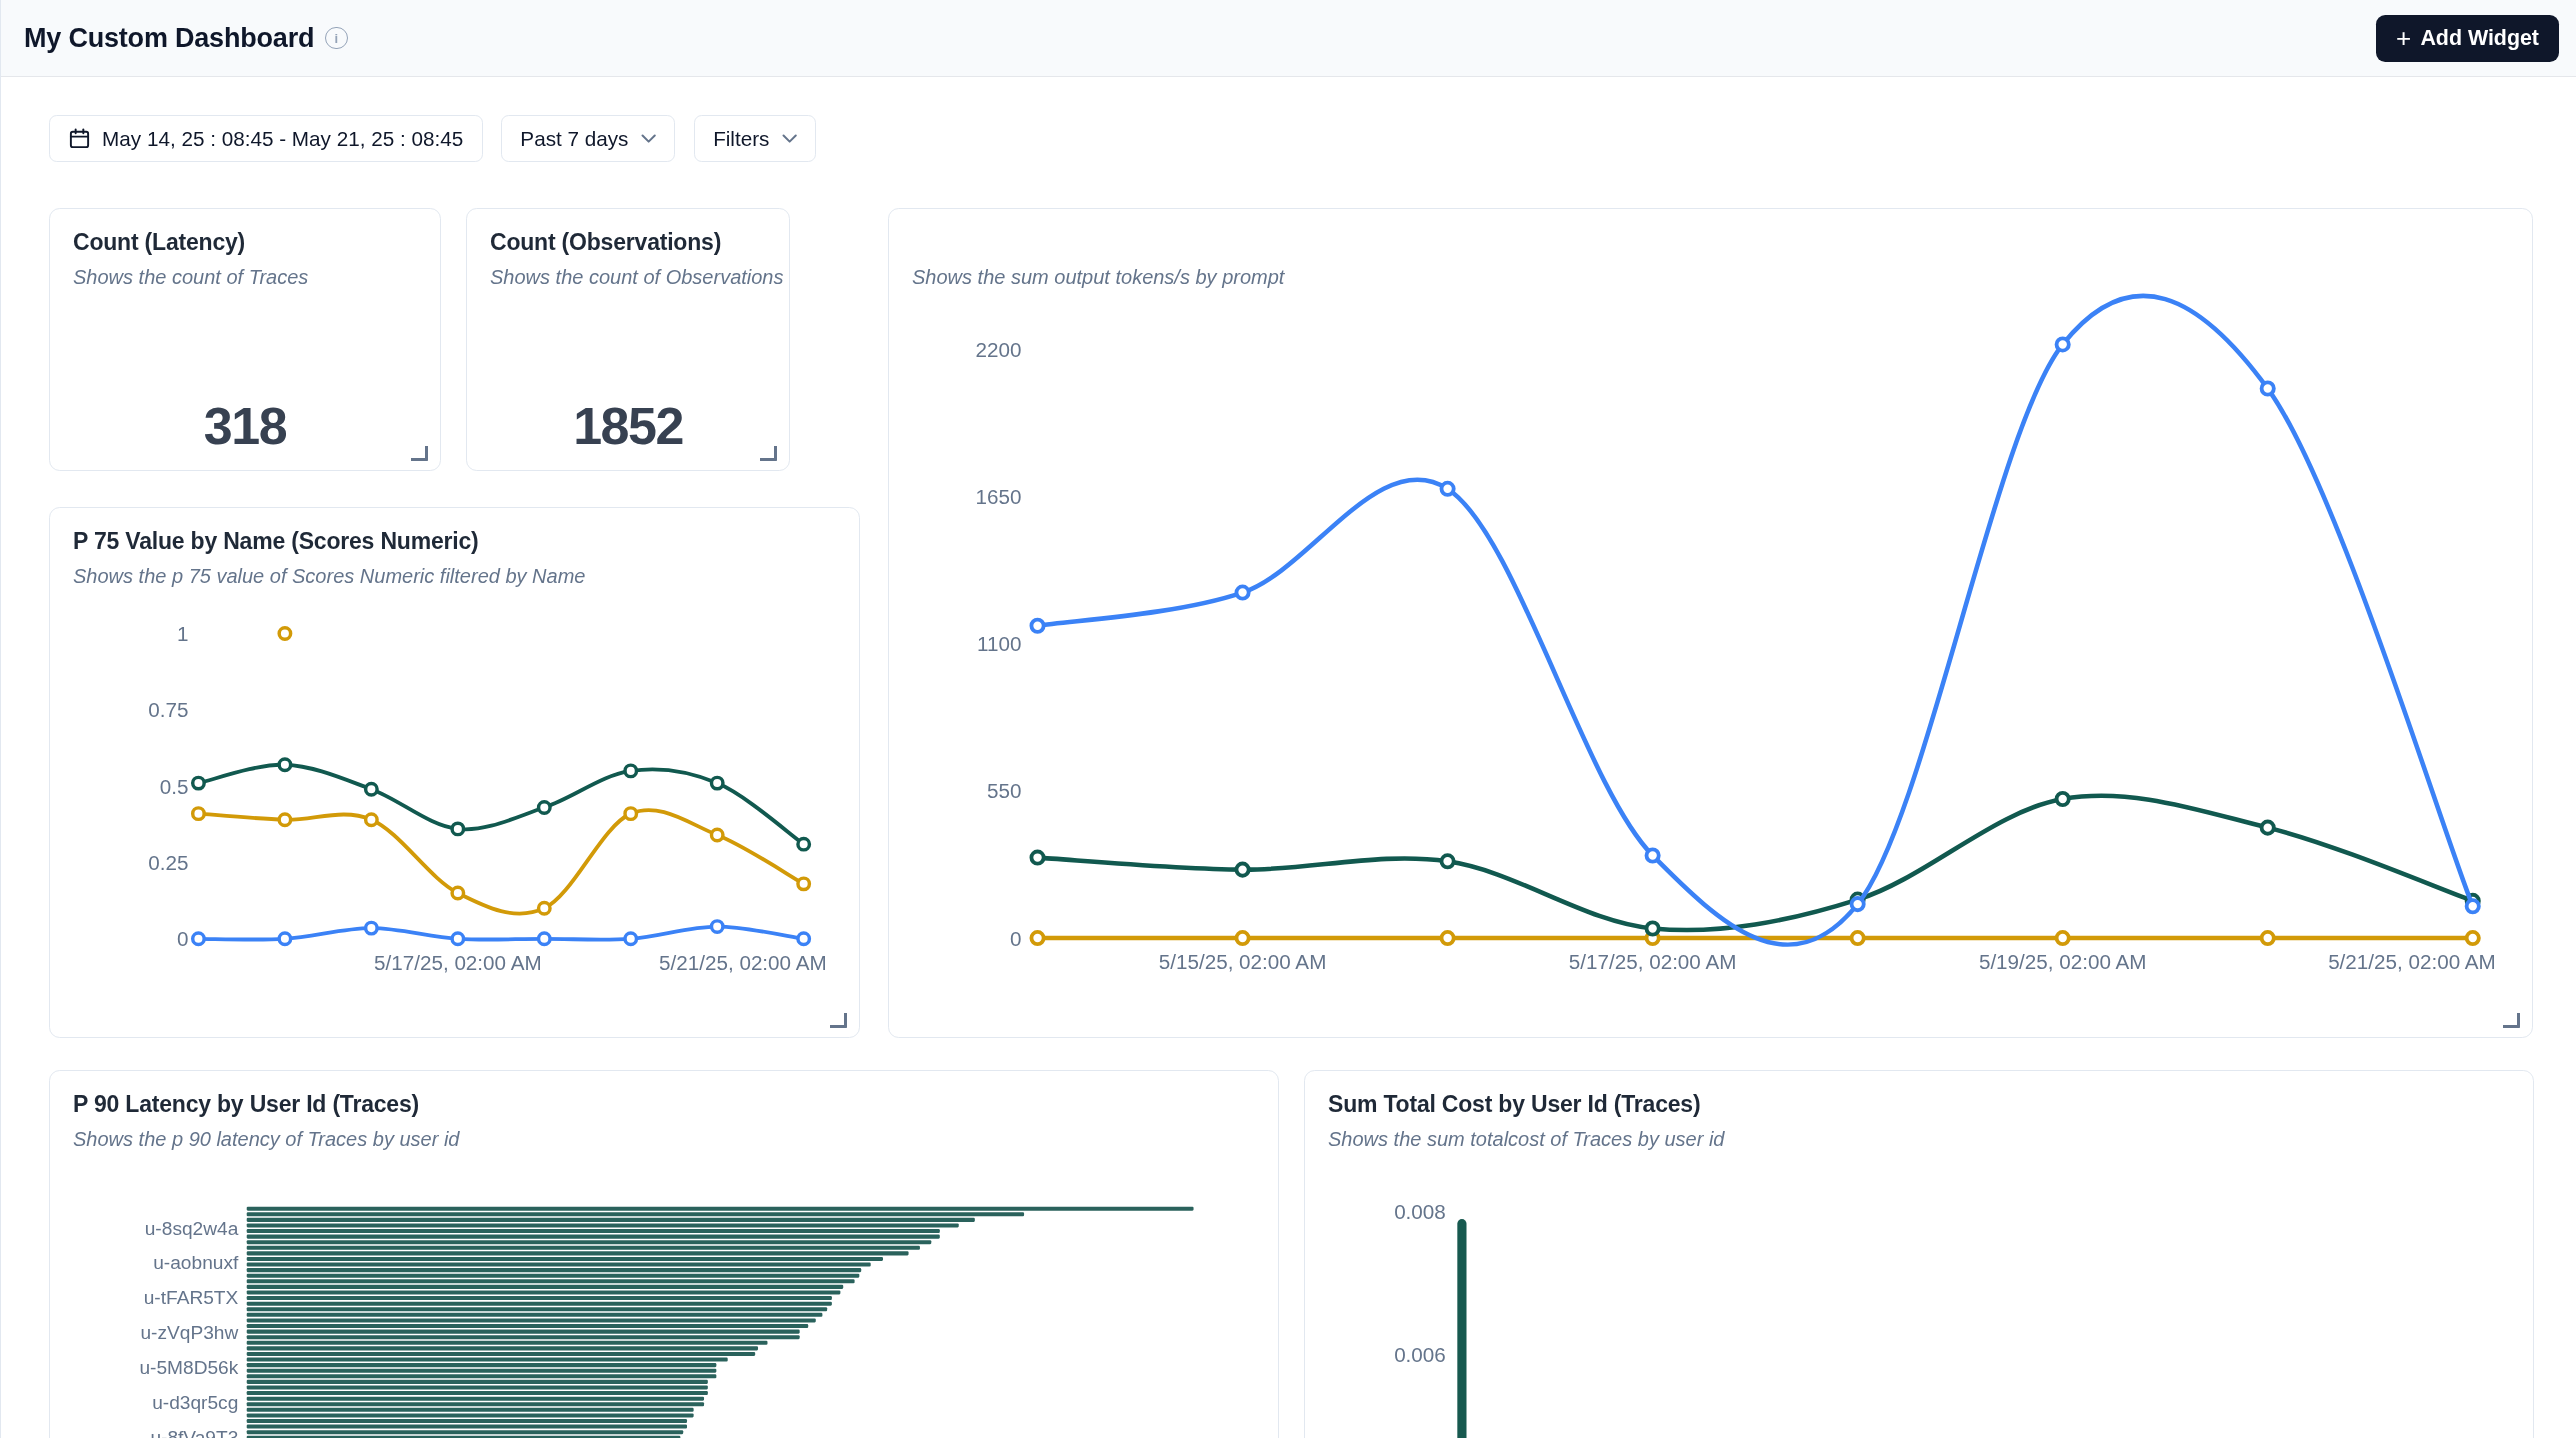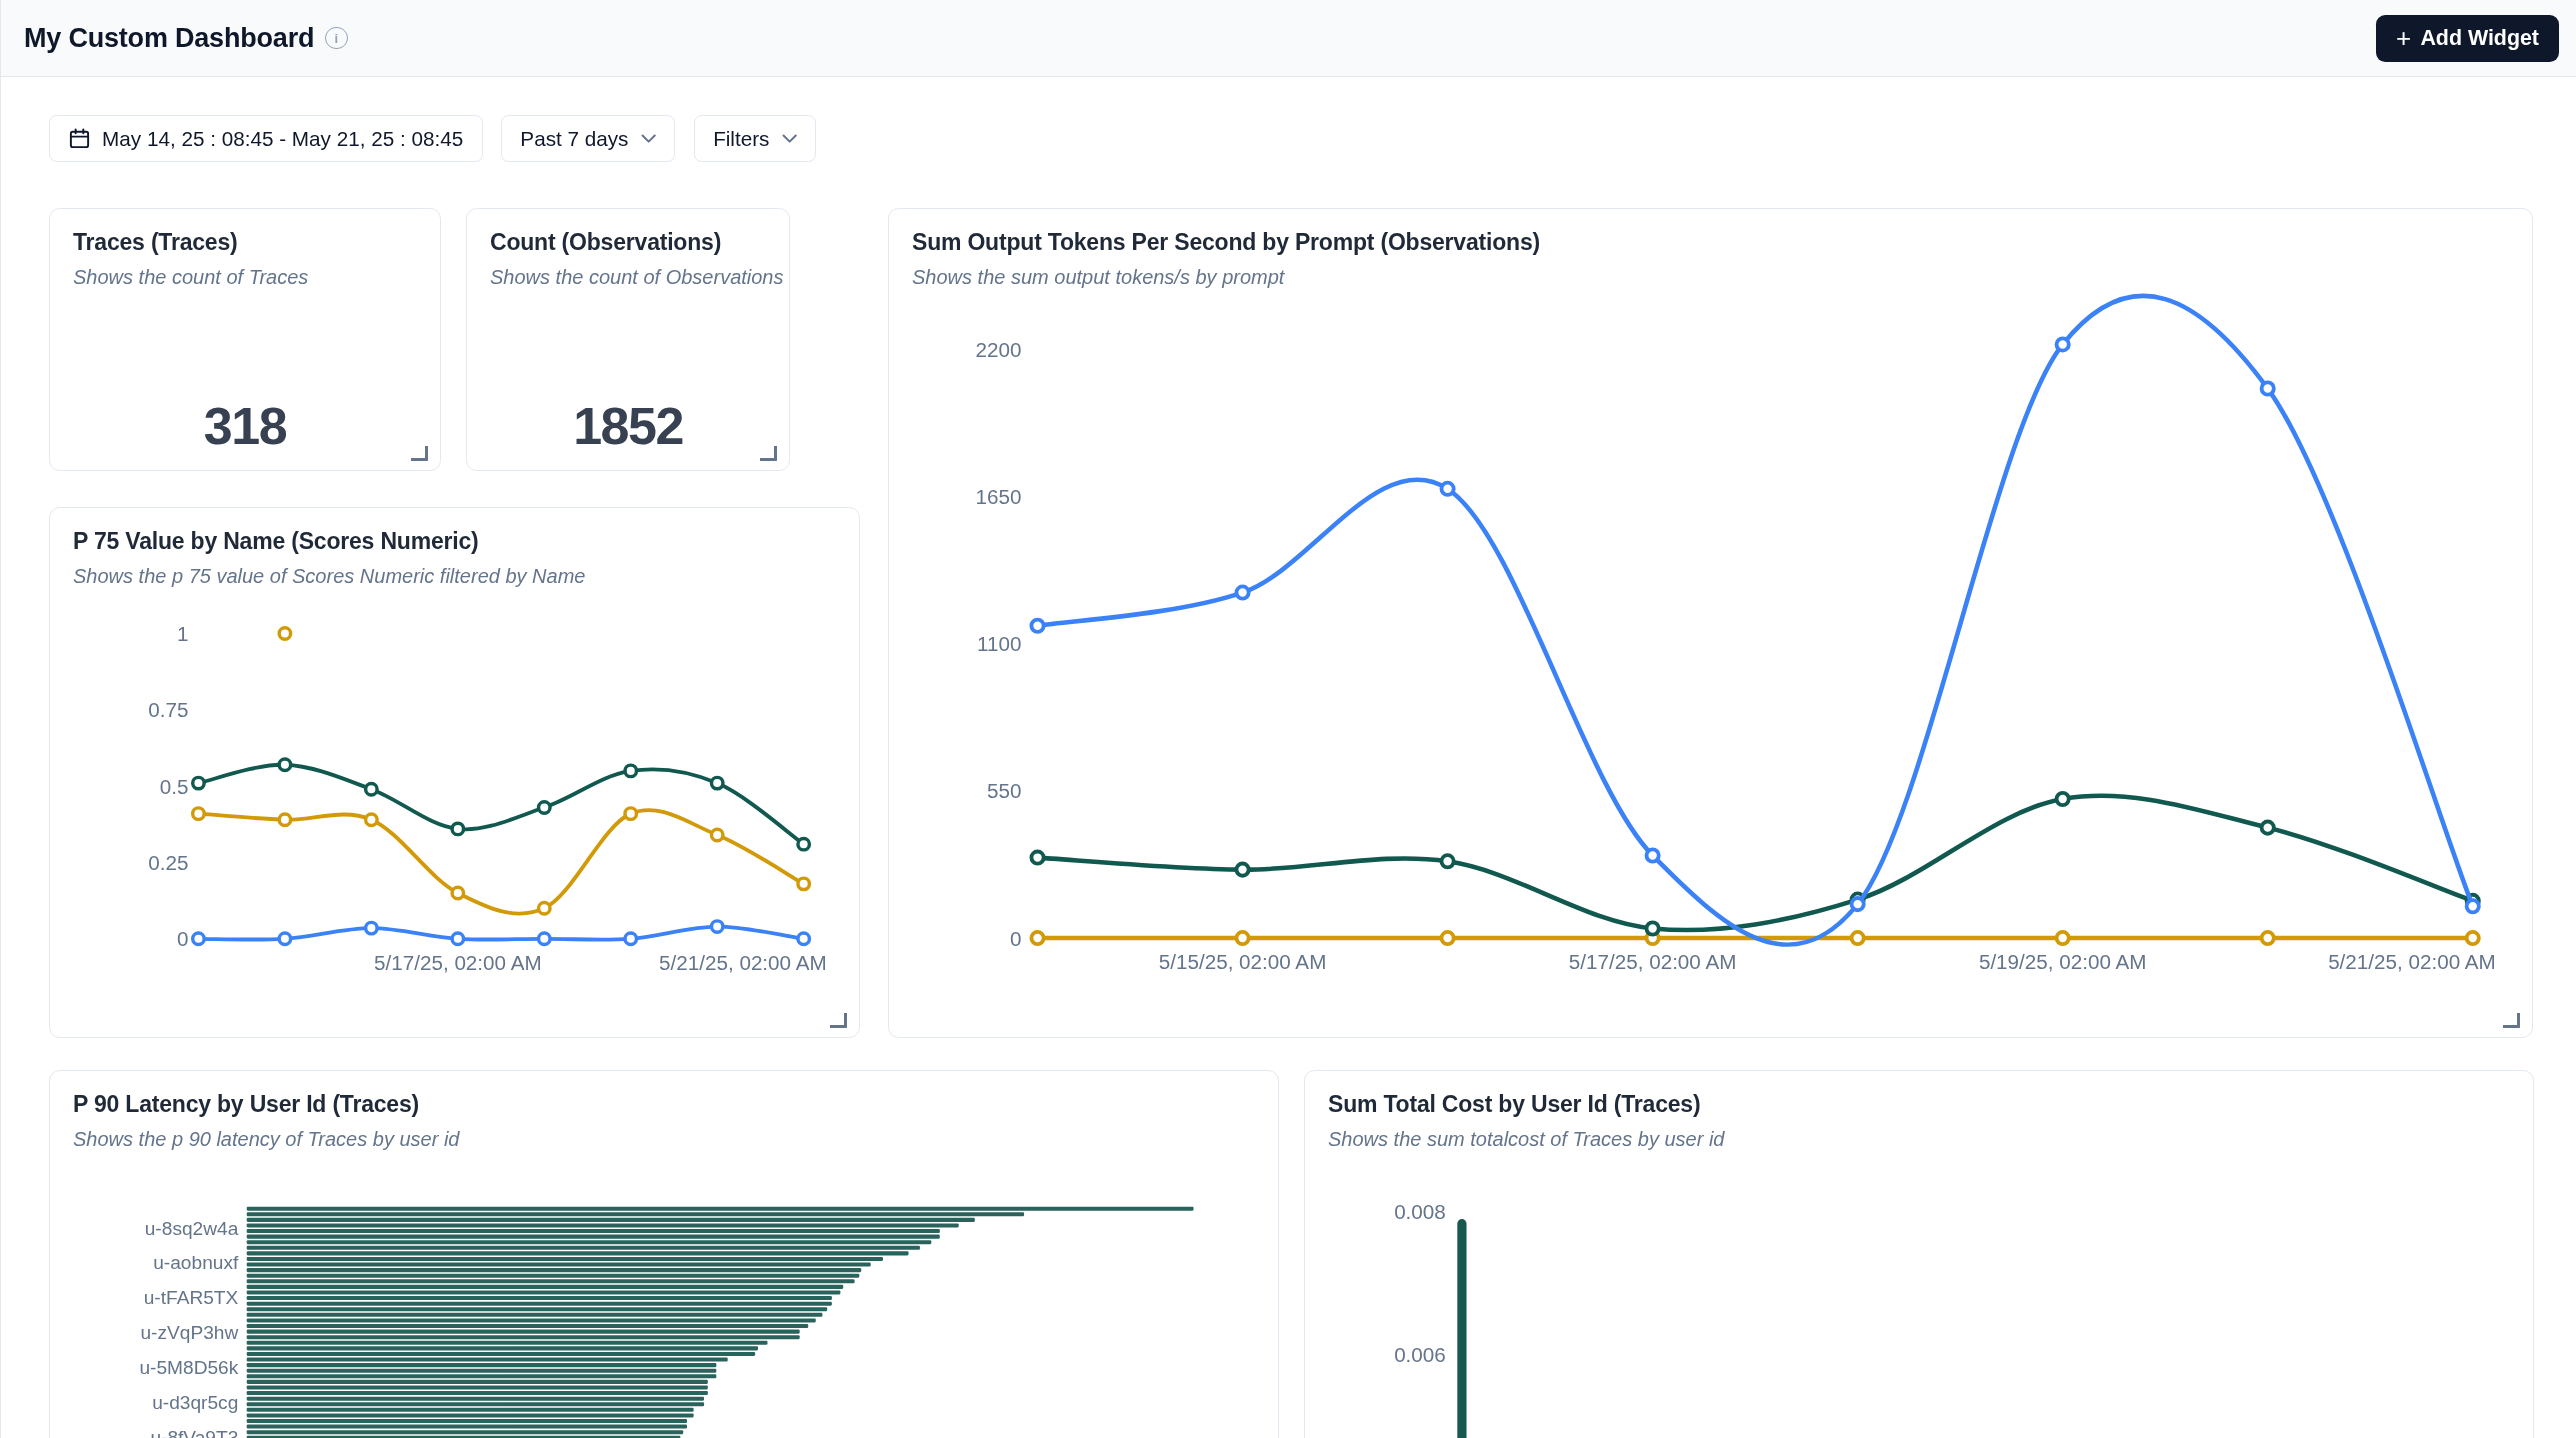--- a/index.html
+++ b/index.html
@@ -84,21 +84,21 @@
   </button>
   <button class="tool-btn">
     <span>Filters</span>
     <svg class="chev" viewBox="0 0 20 12" fill="none" stroke="#64748b" stroke-width="2.6" stroke-linecap="round" stroke-linejoin="round">
         <polyline points="2,2 10,10 18,2"></polyline>
       </svg>
   </button>
 </div>
 
 <div class="card" style="left:48px;top:208px;width:392px;height:263px;">
-  <div class="card-title">Traces (Traces)</div>
+  <div class="card-title">Count (Latency)</div>
   <div class="card-sub">Shows the count of Traces</div>
   <div class="big-number">318</div>
   <div class="resize-handle"></div>
 </div>
 
 <div class="card" style="left:465px;top:208px;width:324px;height:263px;">
   <div class="card-title">Count (Observations)</div>
   <div class="card-sub">Shows the count of Observations</div>
   <div class="big-number">1852</div>
   <div class="resize-handle"></div>
@@ -136,21 +136,20 @@
       <path d="M194,544.7309090909091C238.66666666666666,537.5069696969697,372.6666666666667,531.2151515151515,462,501.3872727272727C551.3333333333334,471.55939393939394,640.6666666666666,308.4964393939394,730,365.76363636363635C819.3333333333334,423.0308333333333,908.6666666666666,754.5164393939394,998,844.9904545454546C1087.3333333333333,935.4644696969697,1176.6666666666667,1019.9379545454545,1266,908.6077272727273C1355.3333333333333,797.2775,1444.6666666666667,289.32969696969695,1534,177.0090909090909C1623.3333333333333,64.68848484848485,1712.6666666666667,112.28492424242431,1802,234.68409090909097C1891.3333333333333,357.0832575757576,2025.3333333333333,798.6174242424242,2070,911.4040909090909" fill="none" stroke="#3b82f6" stroke-width="6" stroke-linecap="round" stroke-linejoin="round"></path>
       <circle cx="194" cy="544.7309090909091" r="8" fill="#fff" stroke="#3b82f6" stroke-width="5"></circle>
       <circle cx="462" cy="501.3872727272727" r="8" fill="#fff" stroke="#3b82f6" stroke-width="5"></circle>
       <circle cx="730" cy="365.76363636363635" r="8" fill="#fff" stroke="#3b82f6" stroke-width="5"></circle>
       <circle cx="998" cy="844.9904545454546" r="8" fill="#fff" stroke="#3b82f6" stroke-width="5"></circle>
       <circle cx="1266" cy="908.6077272727273" r="8" fill="#fff" stroke="#3b82f6" stroke-width="5"></circle>
       <circle cx="1534" cy="177.0090909090909" r="8" fill="#fff" stroke="#3b82f6" stroke-width="5"></circle>
       <circle cx="1802" cy="234.68409090909097" r="8" fill="#fff" stroke="#3b82f6" stroke-width="5"></circle>
       <circle cx="2070" cy="911.4040909090909" r="8" fill="#fff" stroke="#3b82f6" stroke-width="5"></circle>
     </svg>
-  <div class="card-title">Sum Output Tokens Per Second by Prompt (Observations)</div>
   <div class="card-sub">Shows the sum output tokens/s by prompt</div>
   <div class="resize-handle"></div>
 </div>
 
 <div class="card" style="left:48px;top:507px;width:811px;height:531px;">
   <svg class="chart" id="chart-p75" width="808" height="528" viewBox="0 0 1056 690">
       <text x="181" y="563" text-anchor="end" dominant-baseline="central" font-size="27" fill="#64748b">0</text>
       <text x="181" y="463.25" text-anchor="end" dominant-baseline="central" font-size="27" fill="#64748b">0.25</text>
       <text x="181" y="363.5" text-anchor="end" dominant-baseline="central" font-size="27" fill="#64748b">0.5</text>
       <text x="181" y="263.75" text-anchor="end" dominant-baseline="central" font-size="27" fill="#64748b">0.75</text>

